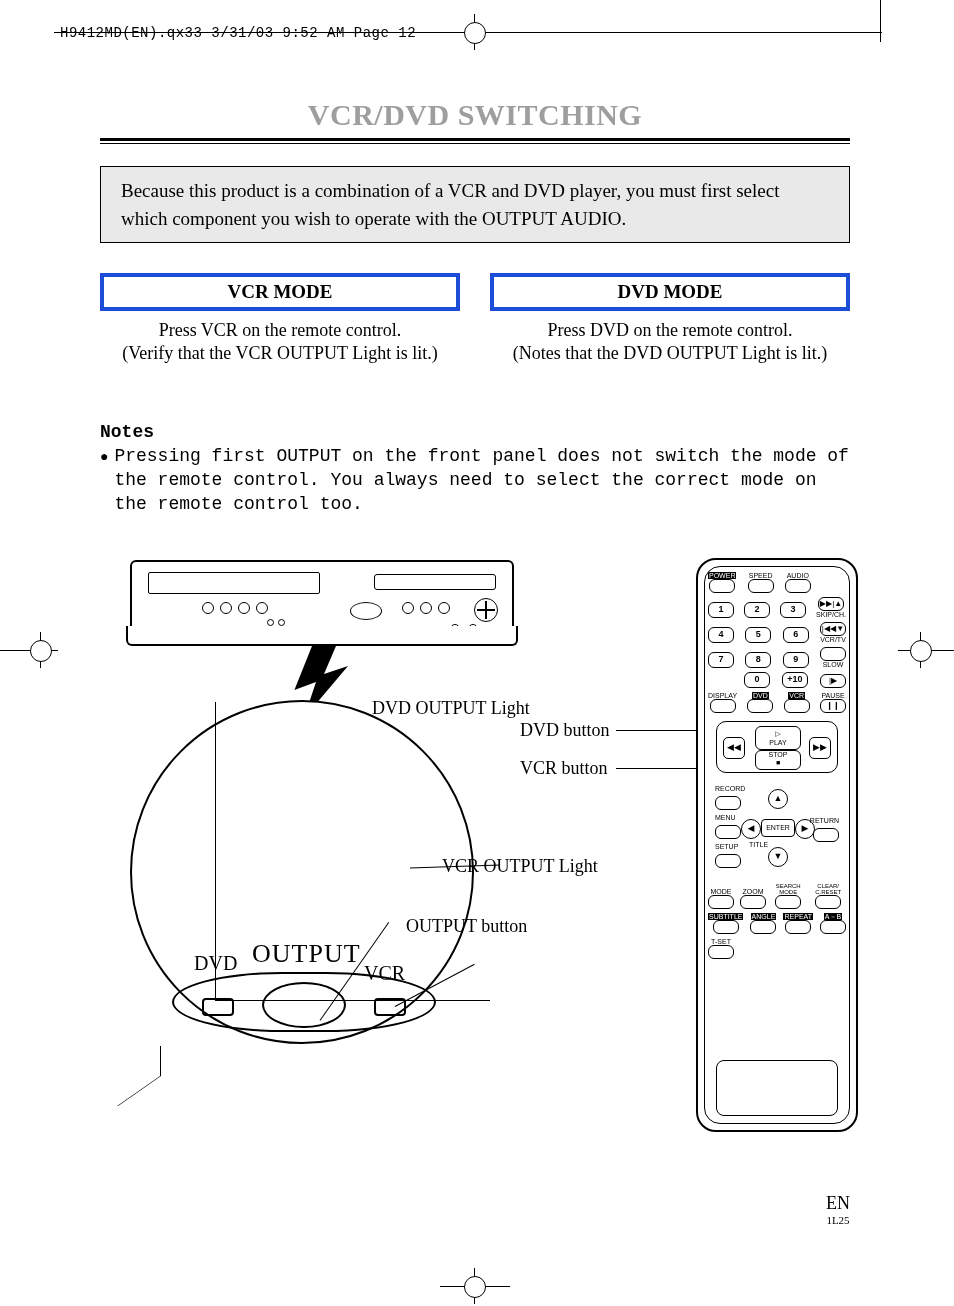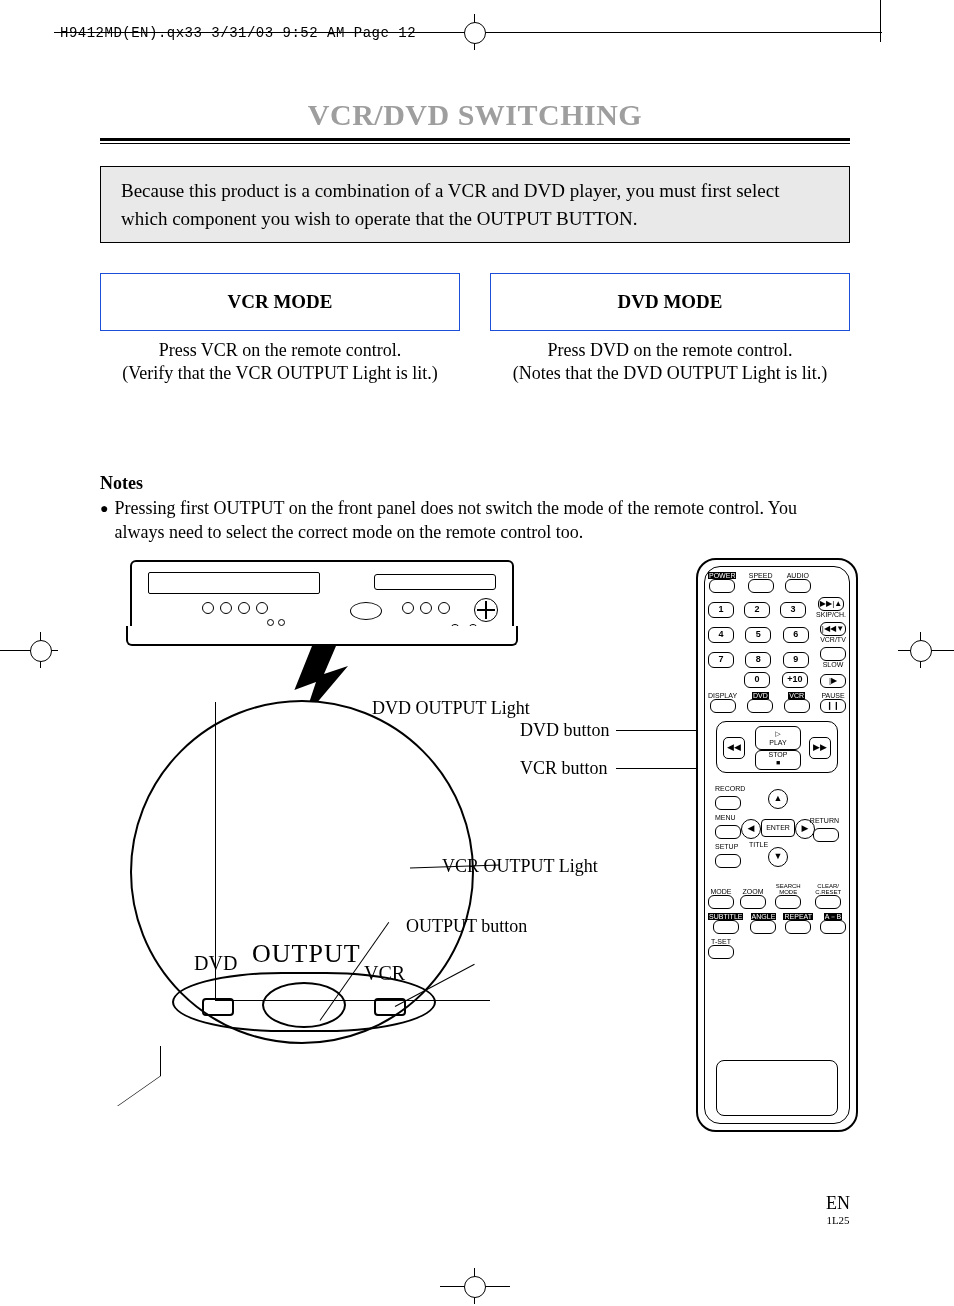--- a/index.html
+++ b/index.html
@@ -128,33 +128,34 @@
   .mode-row {
     display: flex;
     gap: 30px;
     margin-top: 30px;
   }
   .mode-col {
     flex: 1 1 0;
     text-align: center;
   }
   .mode-head {
-    border: 1px solid #1d4ed8;
+    border: 4px solid #1d4ed8;
     font-weight: bold;
     font-size: 19px;
-    padding: 17px 0;
+    padding: 4px 0;
     margin-bottom: 8px;
   }
   .mode-body {
     font-size: 18px;
     line-height: 1.3;
   }
   .notes {
-    margin-top: 87px;
+    margin-top: 56px;
     font-size: 18px;
+    font-family: Liberation Mono, monospace;
   }
   .notes-head {
     font-weight: bold;
     margin-bottom: 2px;
   }
   .notes-item {
     display: flex;
     align-items: flex-start;
     line-height: 1.35;
   }
@@ -512,21 +513,21 @@
     <div class="crop-cross-h"></div>
       <div class="crop-cross-v"></div>
       <div class="crop-circle"></div>
   </div>
 
   <div class="content">
     <h1 class="title">VCR/DVD SWITCHING</h1>
     <hr class="title-rule-thick">
     <hr class="title-rule-thin">
 
-    <div class="intro-box">Because this product is a combination of a VCR and DVD player, you must first select which component you wish to operate that the OUTPUT BUTTON.</div>
+    <div class="intro-box">Because this product is a combination of a VCR and DVD player, you must first select which component you wish to operate with the OUTPUT AUDIO.</div>
 
     <div class="mode-row">
       <div class="mode-col">
         <div class="mode-head">VCR MODE</div>
         <div class="mode-body">
           <div>Press VCR on the remote control.</div>
           <div>(Verify that the VCR OUTPUT Light is lit.)</div>
         </div>
       </div>
       <div class="mode-col">

